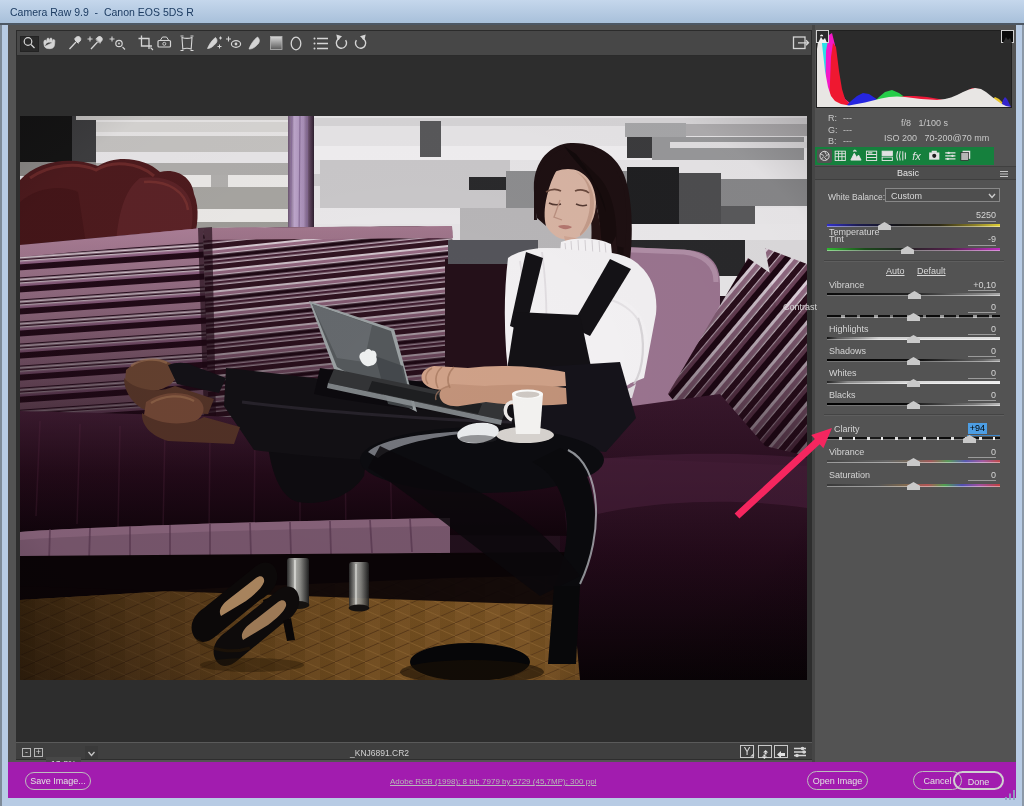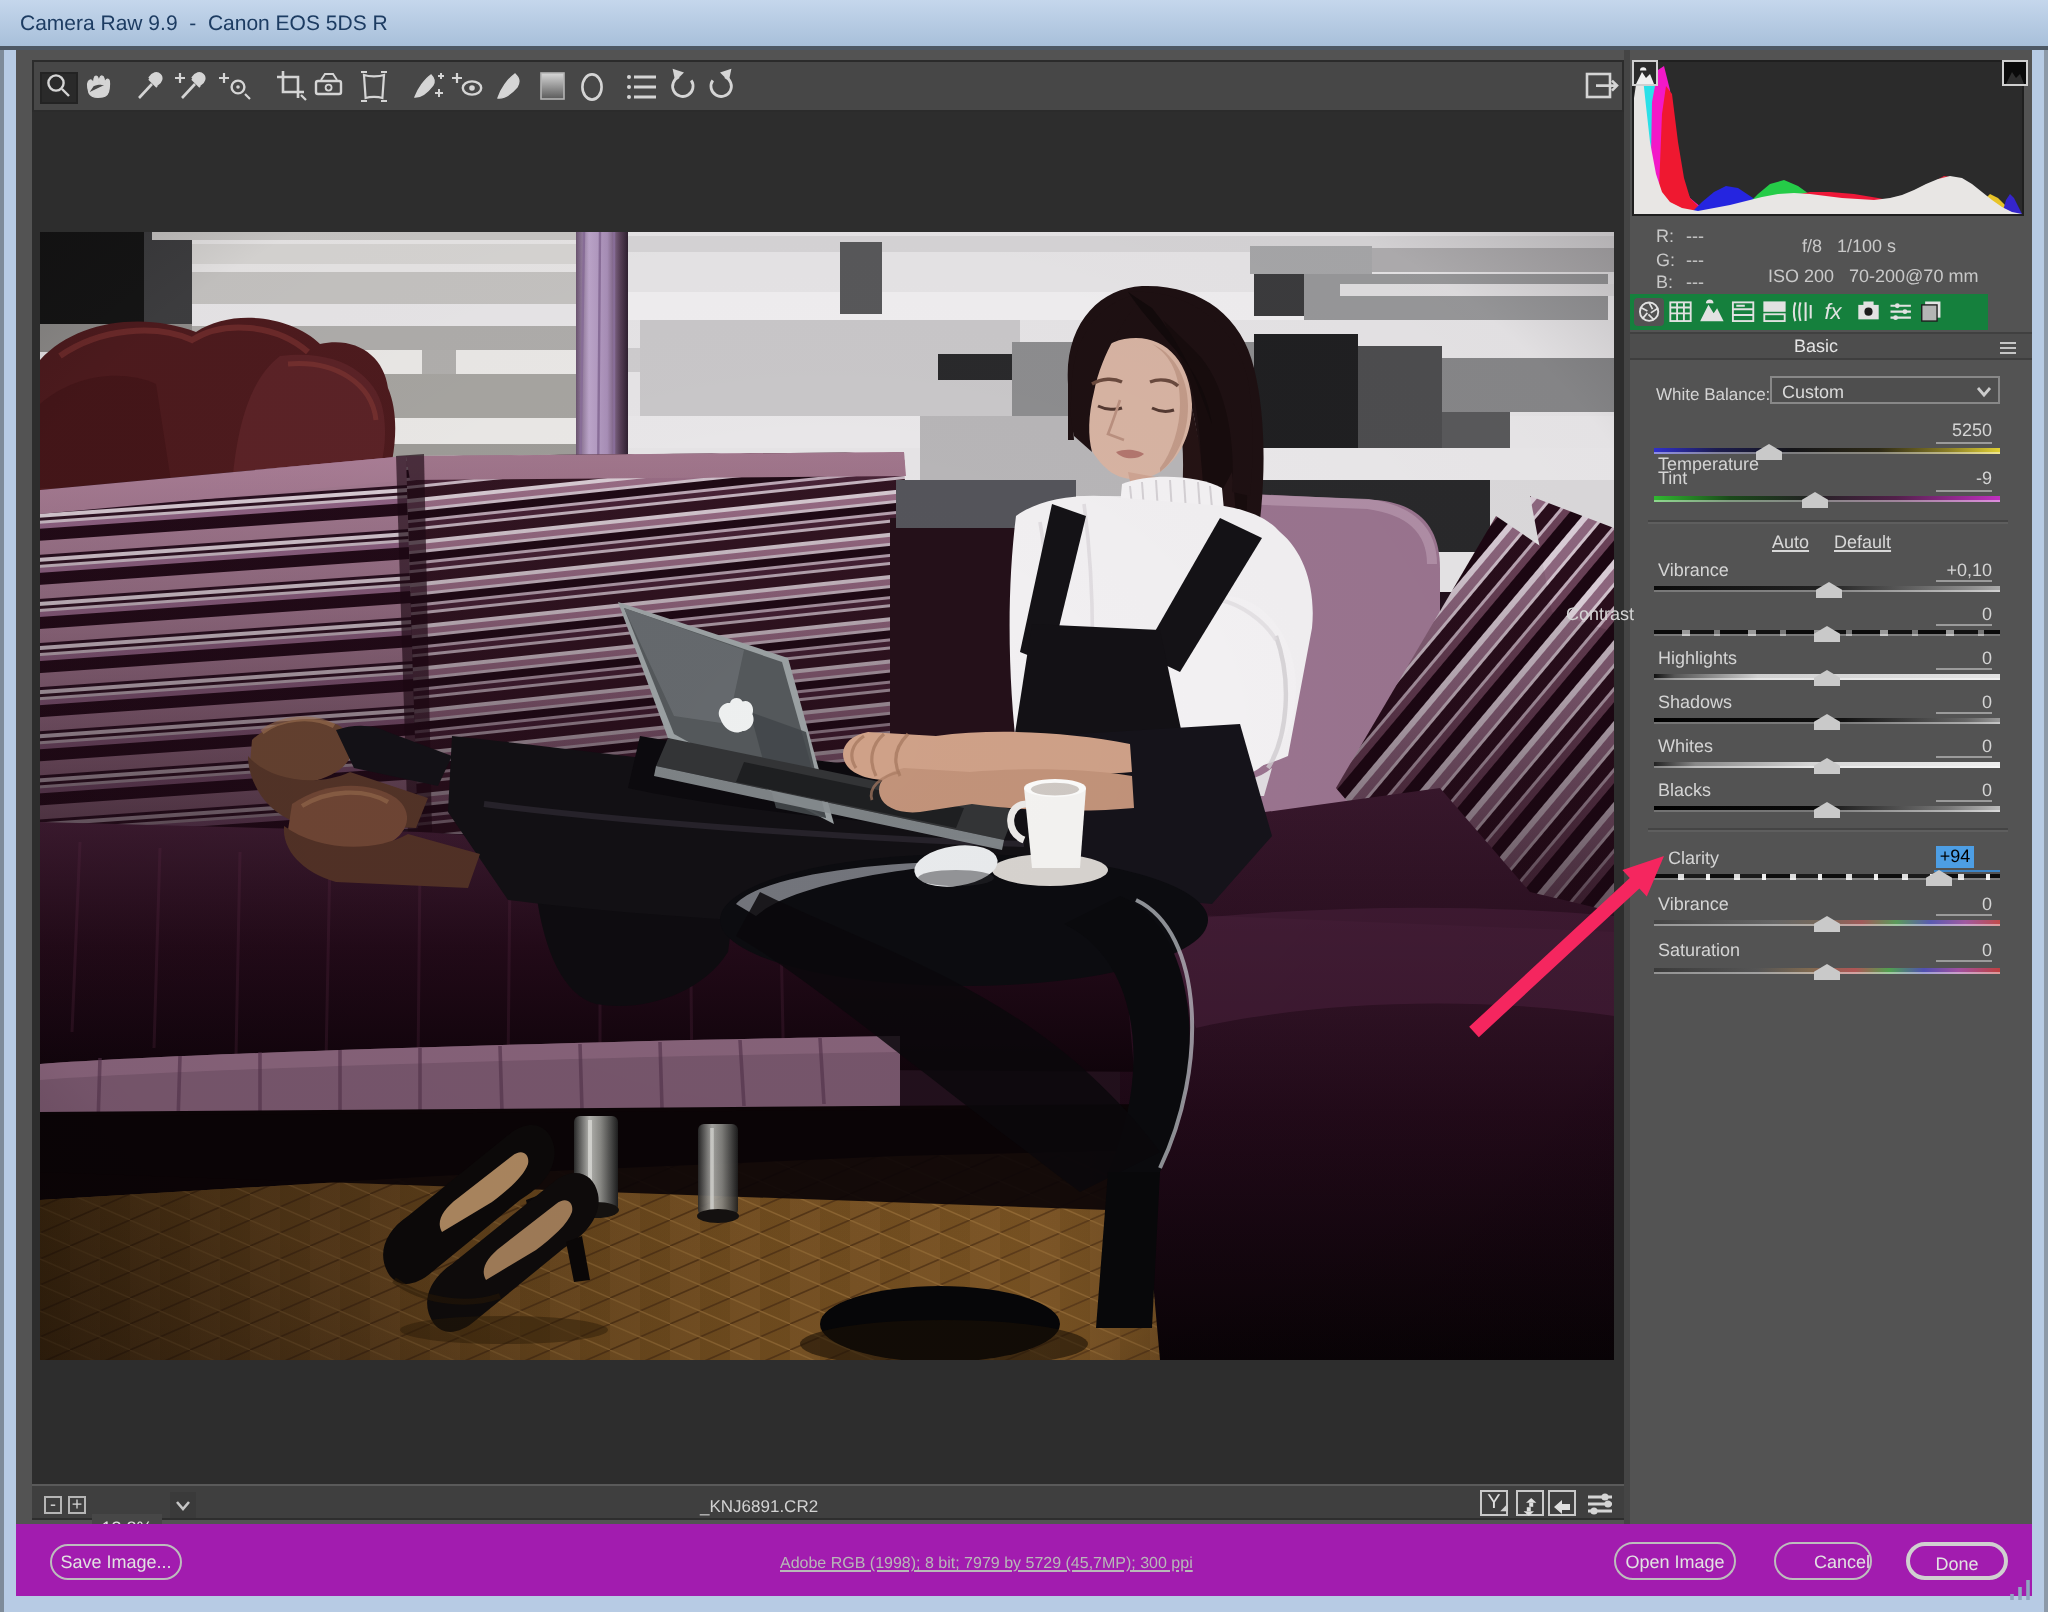--- a/index.html
+++ b/index.html
@@ -579,21 +579,21 @@
 <div class="lbl" style="left:829px;top:470px;">Saturation</div>
 <div class="val" style="left:968px;top:470px;width:28px;text-align:right;">0</div>
 <div class="uline" style="left:968px;top:480px;width:28px;"></div>
 <div class="track" style="left:827px;top:484px;width:173px;background:linear-gradient(90deg,#3a3a3a 0%,#555 30%,#806a50 45%,#b05555 58%,#50a050 68%,#5050b0 78%,#a050a0 88%,#c04040 100%);"></div>
 <div class="thumb" style="left:907px;top:482px;"></div>
 
 <div class="abs" id="bottombar" style="left:8px;top:762px;width:1008px;height:36px;background:#a21caf;">
   <div class="pill" style="left:17px;top:10px;width:66px;height:18px;line-height:17px;">Save Image...</div>
   <div class="abs" style="left:382px;top:15px;font-size:8px;color:#b8b8b8;text-decoration:underline;">Adobe RGB (1998); 8 bit; 7979 by 5729 (45,7MP); 300 ppi</div>
   <div class="pill" style="left:799px;top:9px;width:61px;height:19px;line-height:18px;">Open Image</div>
-  <div class="pill" style="left:879px;top:9px;width:49px;height:19px;line-height:18px;text-align:right;">Cancel</div>
+  <div class="pill" style="left:905px;top:9px;width:49px;height:19px;line-height:18px;">Cancel</div>
   <div class="pill" style="left:945px;top:9px;width:51px;height:19px;line-height:18px;border-width:2px;border-color:#d0d0d0;">Done</div>
 </div>
 <svg class="abs" style="left:1002px;top:789px;z-index:70;" width="14" height="12" viewBox="0 0 14 12">
     <path d="M12,1 L12,11 M8,4.5 L8,11 M4,8 L4,11" stroke="#8fa6c0" stroke-width="1.8"></path>
   </svg>
 
 <svg class="abs" style="left:720px;top:415px;z-index:60;" width="125" height="115" viewBox="720 415 125 115">
   <polygon points="739.4,518.6 819.7,444.2 823.4,448.2 832,428 811.2,435 814.9,439 734.6,513.4" fill="#f5265f"></polygon>
 </svg>
 

